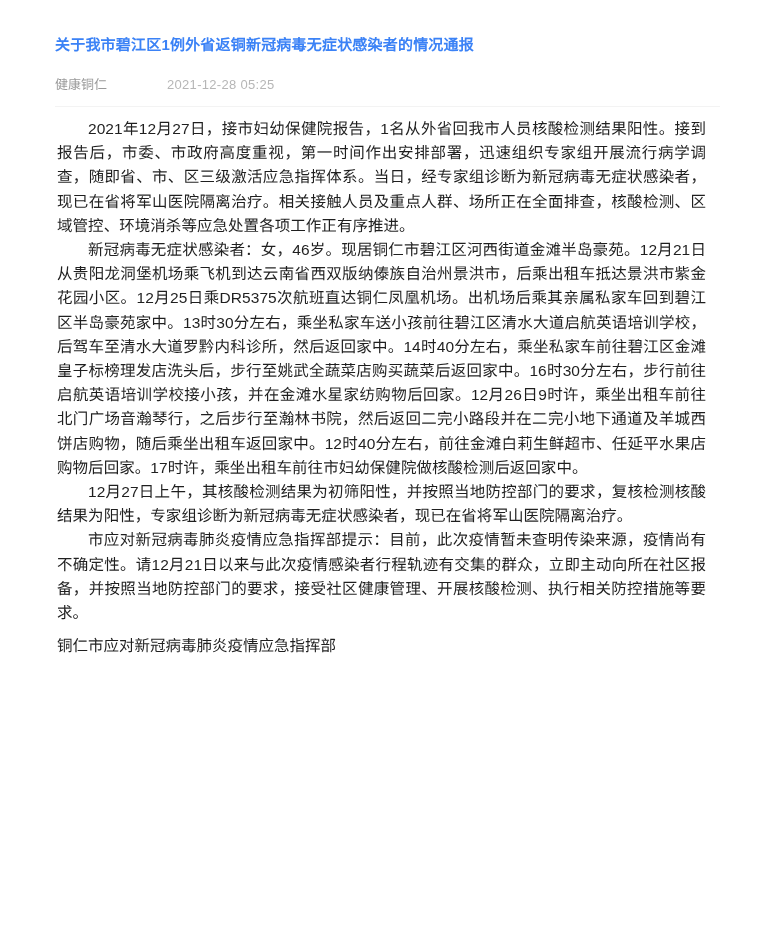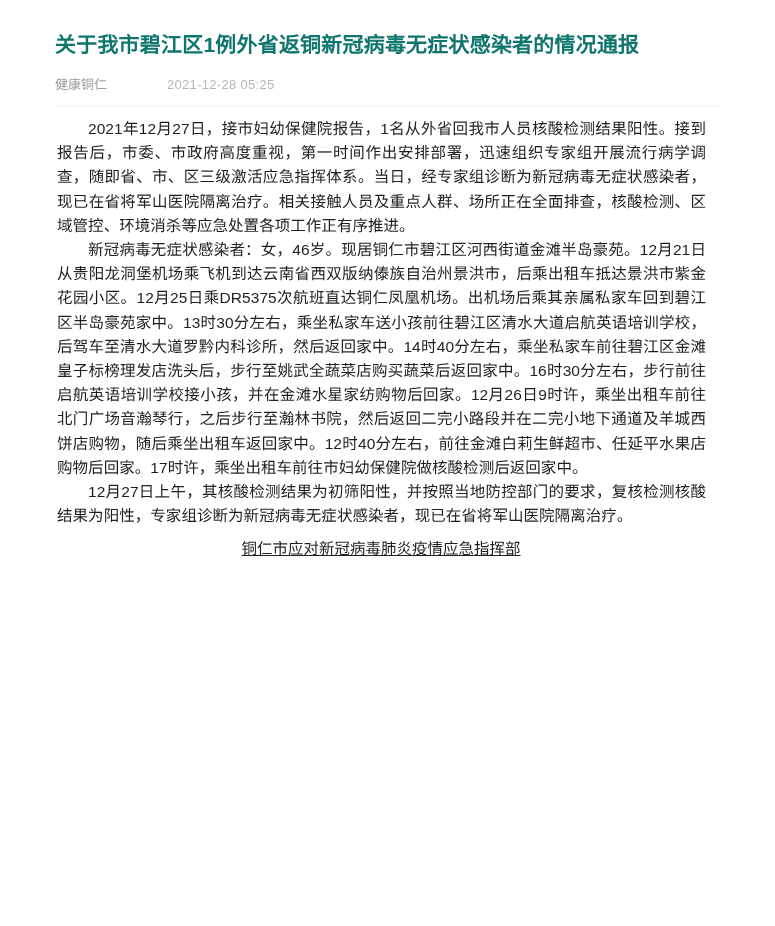--- a/index.html
+++ b/index.html
@@ -19,25 +19,25 @@
     position: relative;
     width: 775px;
     height: 926px;
     background: #ffffff;
     box-sizing: border-box;
   }
   .article-header {
     padding: 30px 55px 0 55px;
   }
   .article-title {
-    font-size: 21px;
+    font-size: 15px;
     font-weight: bold;
     line-height: 30px;
     letter-spacing: 0.2px;
-    color: #0f766e;
+    color: #3b82f6;
     margin: 0;
     padding: 0;
     white-space: nowrap;
   }
   .meta-row {
     margin-top: 16px;
     display: flex;
     align-items: flex-start;
     gap: 12px;
     font-size: 13px;
@@ -66,23 +66,22 @@
     font-size: 15.5px;
     line-height: 24.2px;
     text-align: justify;
     text-justify: inter-ideograph;
     text-indent: 2em;
     color: #1f1f1f;
     letter-spacing: 0.05px;
   }
   .sign-block {
     margin-top: 9px;
-    text-align: center;
+    text-align: left;
     padding-right: 1px;
-    text-decoration: underline;
   }
   .sign-line {
     font-size: 15.5px;
     line-height: 24.2px;
     color: #1f1f1f;
   }
 </style>
 </head>
 <body>
 
@@ -96,19 +95,20 @@
       <span class="meta-time">2021-12-28 05:25</span>
     </div>
   </div>
 
   <div class="divider"></div>
 
   <div class="article-body">
     <p class="para">2021年12月27日，接市妇幼保健院报告，1名从外省回我市人员核酸检测结果阳性。接到报告后，市委、市政府高度重视，第一时间作出安排部署，迅速组织专家组开展流行病学调查，随即省、市、区三级激活应急指挥体系。当日，经专家组诊断为新冠病毒无症状感染者，现已在省将军山医院隔离治疗。相关接触人员及重点人群、场所正在全面排查，核酸检测、区域管控、环境消杀等应急处置各项工作正有序推进。</p>
     <p class="para">新冠病毒无症状感染者：女，46岁。现居铜仁市碧江区河西街道金滩半岛豪苑。12月21日从贵阳龙洞堡机场乘飞机到达云南省西双版纳傣族自治州景洪市，后乘出租车抵达景洪市紫金花园小区。12月25日乘DR5375次航班直达铜仁凤凰机场。出机场后乘其亲属私家车回到碧江区半岛豪苑家中。13时30分左右，乘坐私家车送小孩前往碧江区清水大道启航英语培训学校，后驾车至清水大道罗黔内科诊所，然后返回家中。14时40分左右，乘坐私家车前往碧江区金滩皇子标榜理发店洗头后，步行至姚武全蔬菜店购买蔬菜后返回家中。16时30分左右，步行前往启航英语培训学校接小孩，并在金滩水星家纺购物后回家。12月26日9时许，乘坐出租车前往北门广场音瀚琴行，之后步行至瀚林书院，然后返回二完小路段并在二完小地下通道及羊城西饼店购物，随后乘坐出租车返回家中。12时40分左右，前往金滩白莉生鲜超市、任延平水果店购物后回家。17时许，乘坐出租车前往市妇幼保健院做核酸检测后返回家中。</p>
     <p class="para">12月27日上午，其核酸检测结果为初筛阳性，并按照当地防控部门的要求，复核检测核酸结果为阳性，专家组诊断为新冠病毒无症状感染者，现已在省将军山医院隔离治疗。</p>
+    <p class="para">市应对新冠病毒肺炎疫情应急指挥部提示：目前，此次疫情暂未查明传染来源，疫情尚有不确定性。请12月21日以来与此次疫情感染者行程轨迹有交集的群众，立即主动向所在社区报备，并按照当地防控部门的要求，接受社区健康管理、开展核酸检测、执行相关防控措施等要求。</p>
 
     <div class="sign-block">
       <div class="sign-line">铜仁市应对新冠病毒肺炎疫情应急指挥部</div>
     </div>
   </div>
 
 </div>
 
 </body></html>

